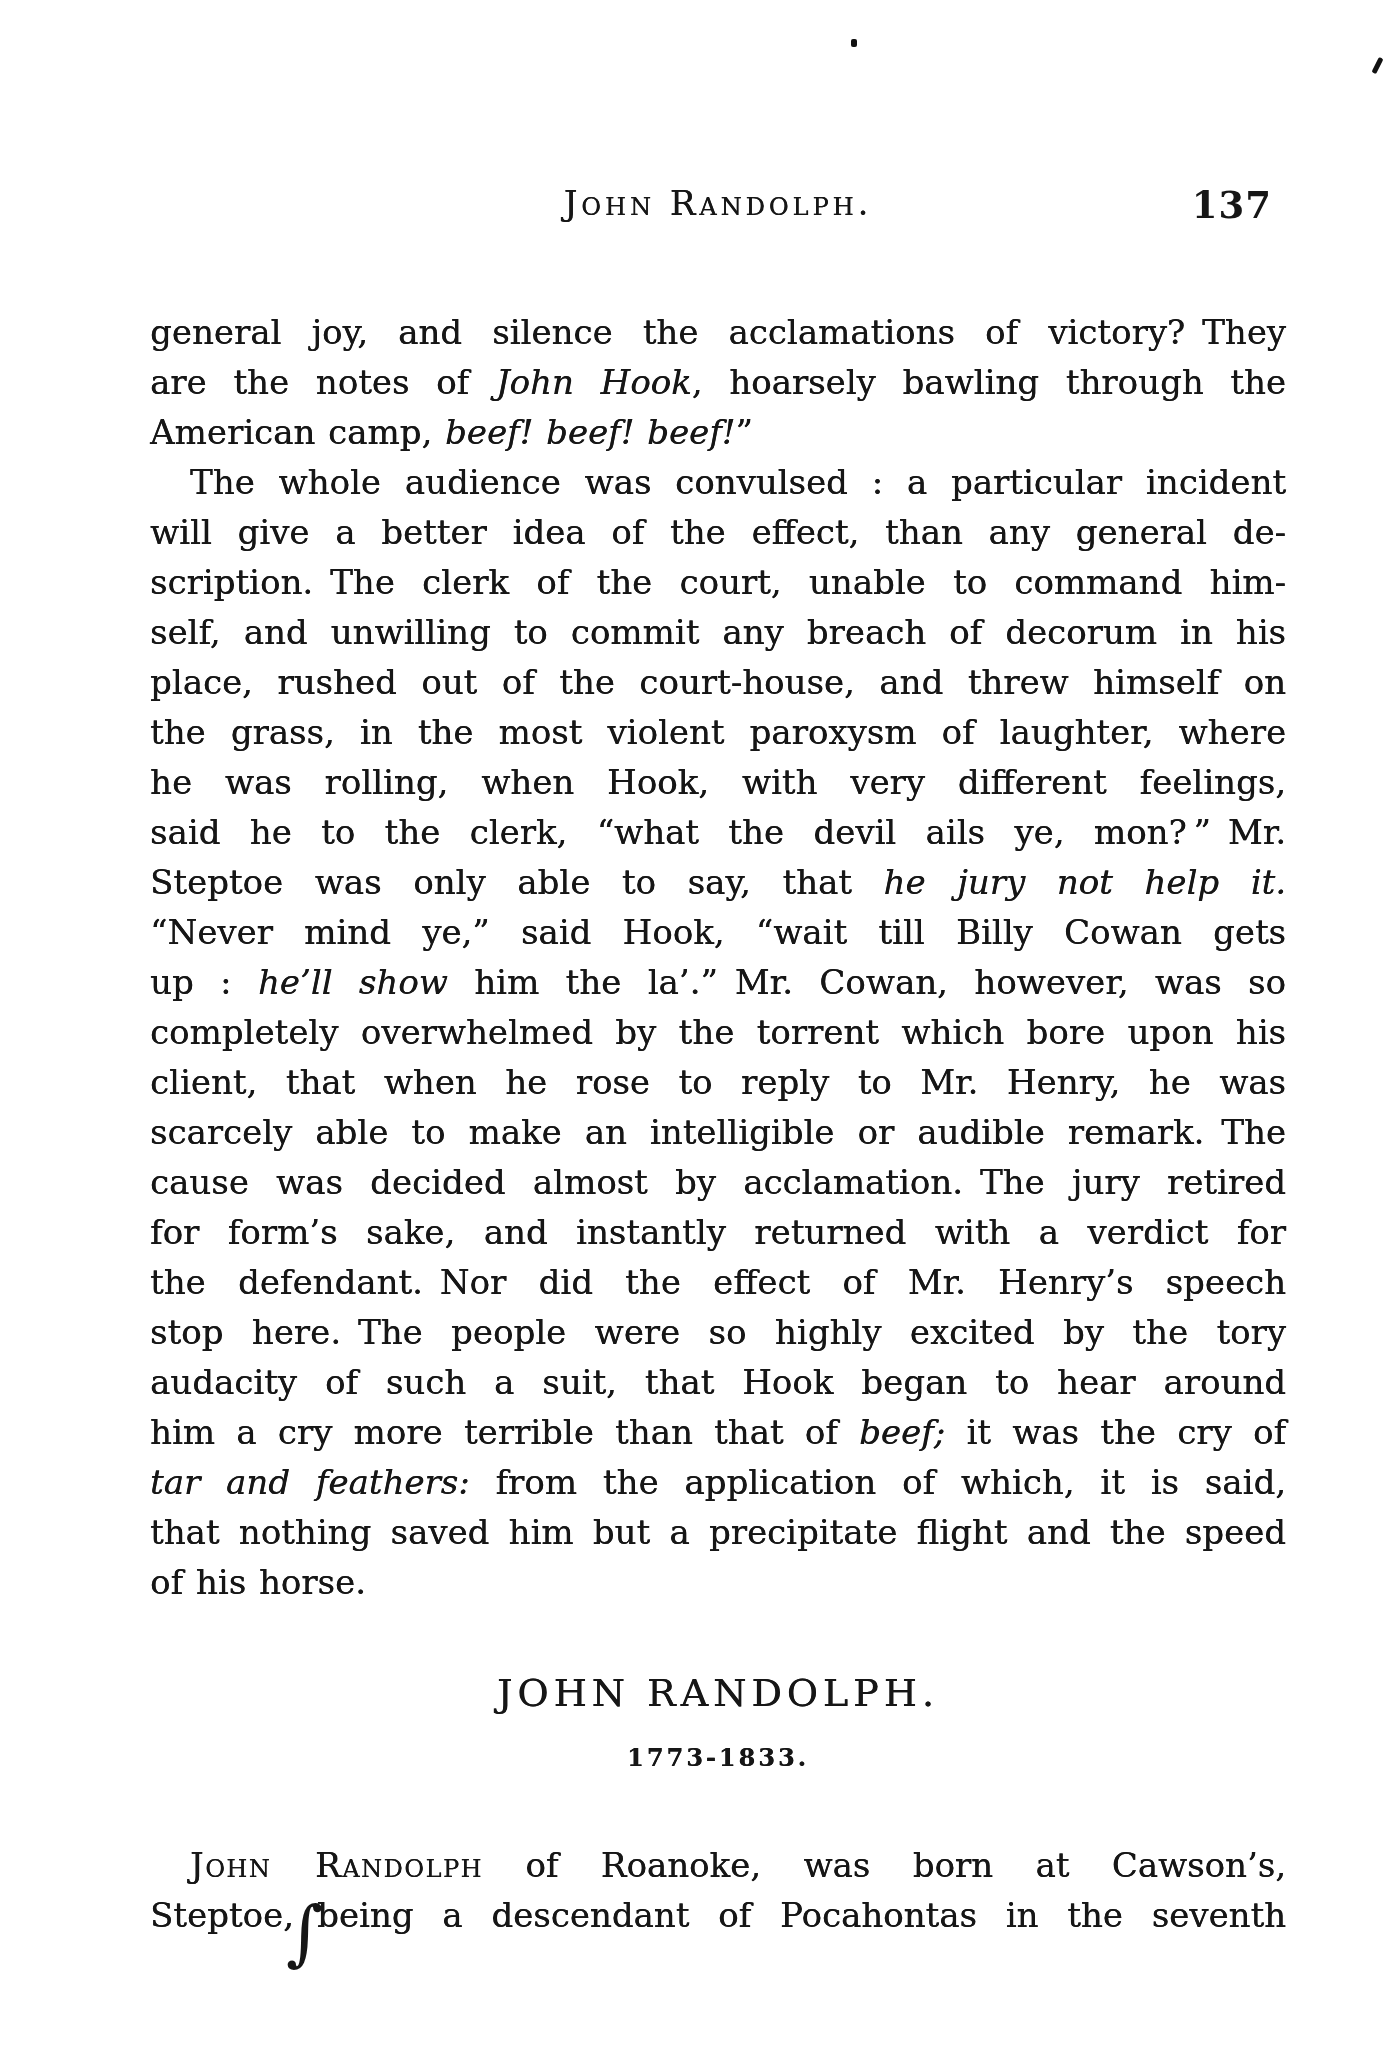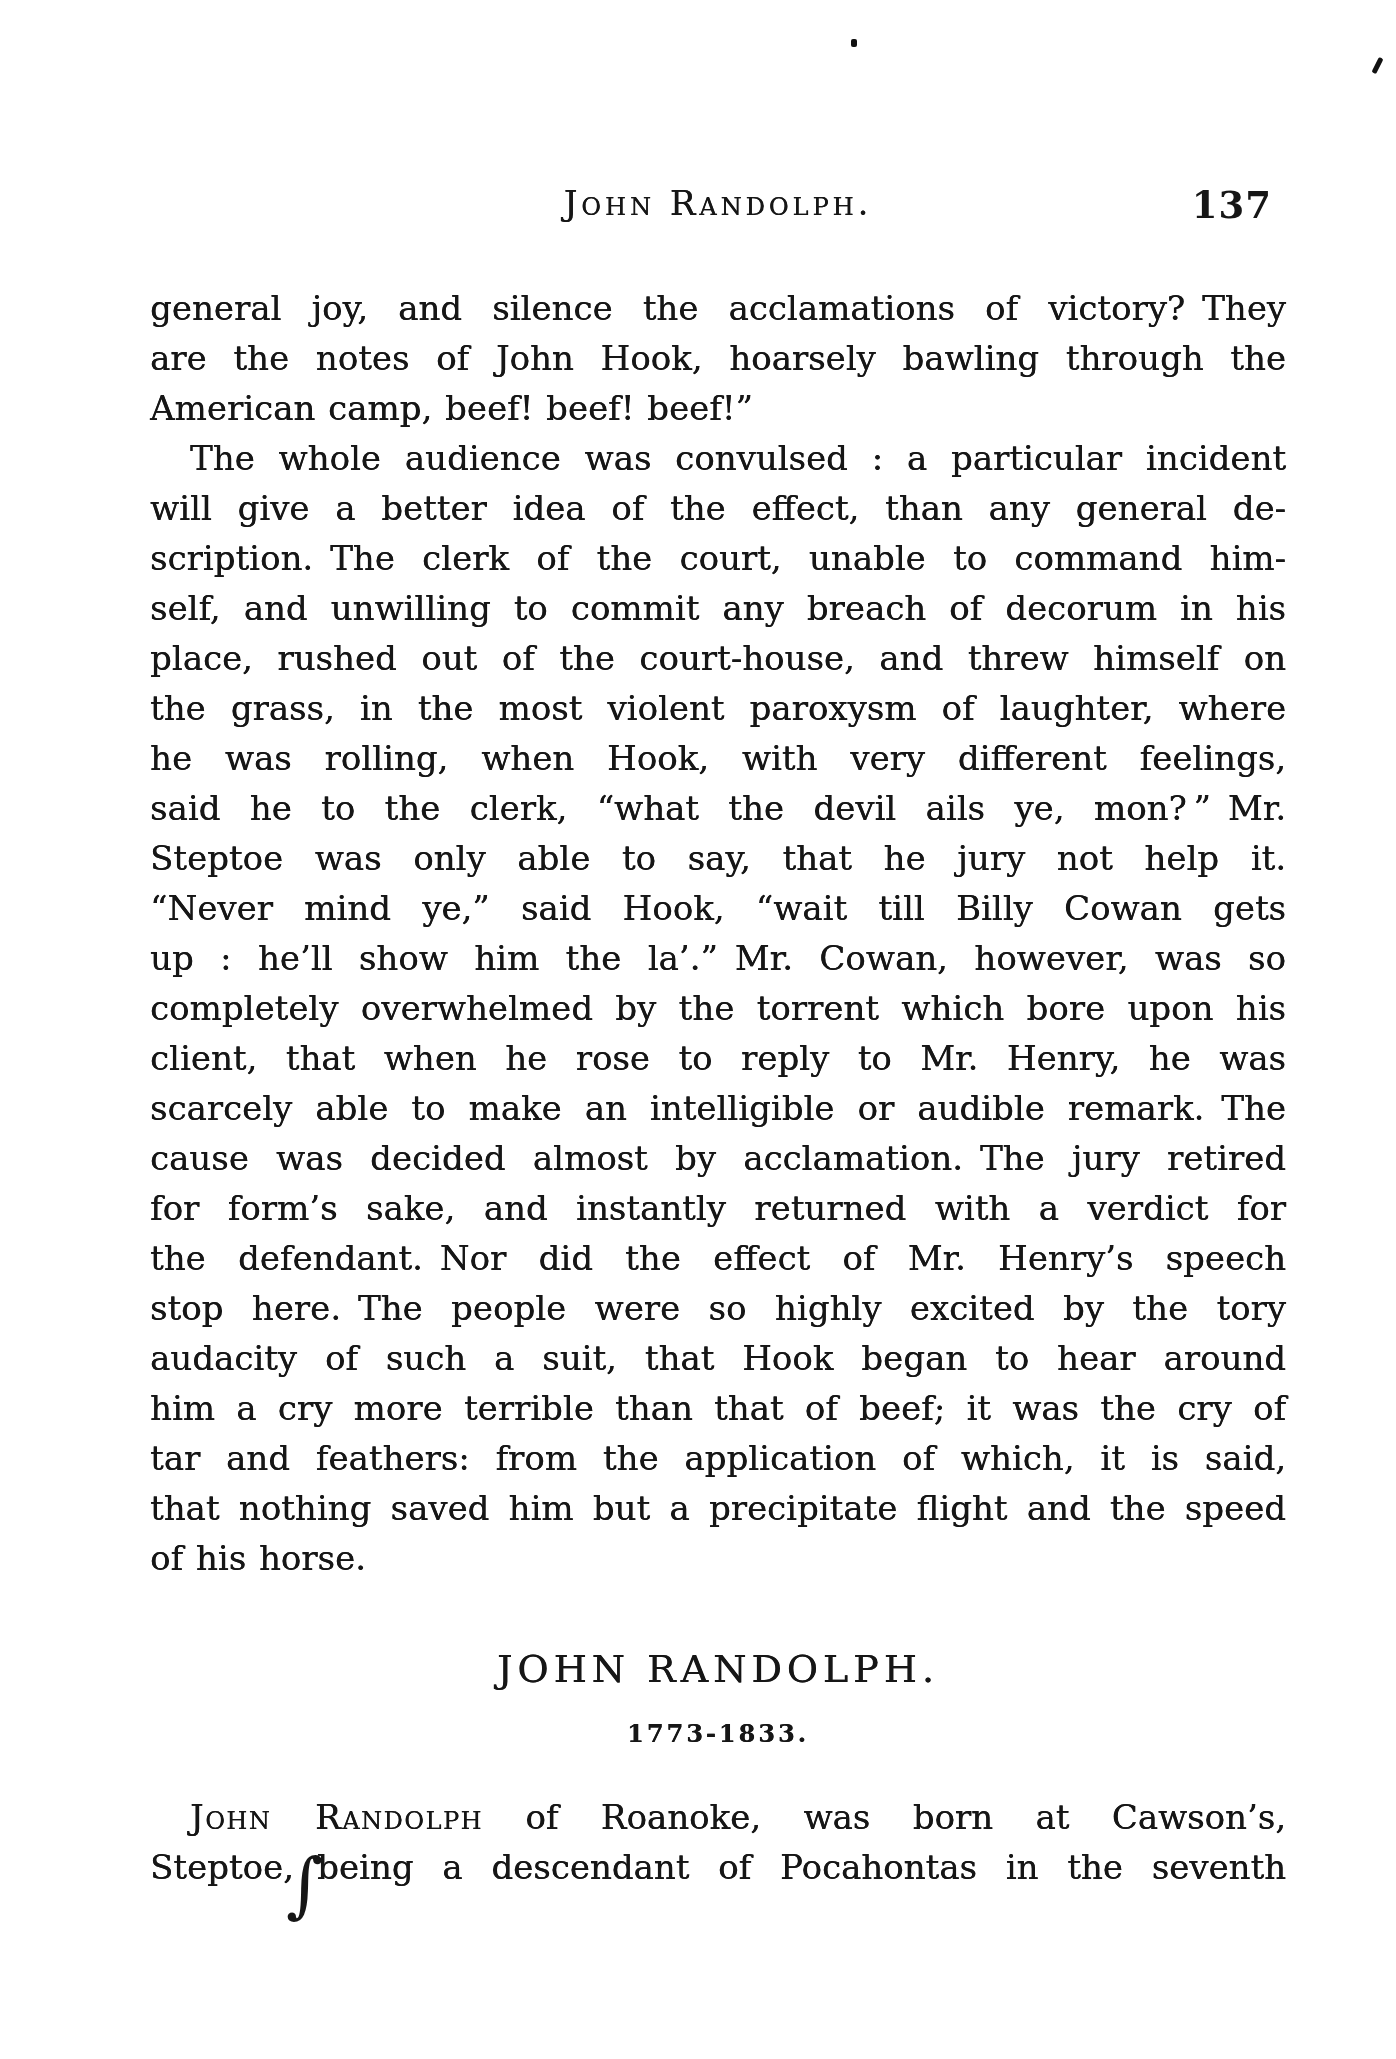--- a/index.html
+++ b/index.html
@@ -31,33 +31,33 @@
     text-shadow: 0.3px 0.3px 0 currentColor;
   }
   .running-header .folio {
     position: absolute;
     right: 14px; top: 0;
     font-size: 37px;
     font-weight: bold;
     letter-spacing: 1px;
   }
   
-  .text-block { margin-top: 42px; }
+  .text-block { margin-top: 66px; }
   .line {
     font-size: 34px;
     line-height: 50px;
     text-align: justify;
     text-align-last: justify;
     text-shadow: 0.3px 0.3px 0 currentColor;
     word-spacing: 2px;
     white-space: normal;
   }
   .line.flush { text-align-last: left; }
   .line.indent { text-indent: 40px; }
-  .it { }
+  .it { font-style: italic; }
   .sc { font-variant: small-caps; letter-spacing: 1.5px; }
   .pen {
     display: inline-block;
     font-size: 2.1em;
     line-height: 0;
     vertical-align: -0.42em;
     margin: 0 -6px 0 -8px;
     font-style: italic;
     font-weight: normal;
     text-shadow: none;

